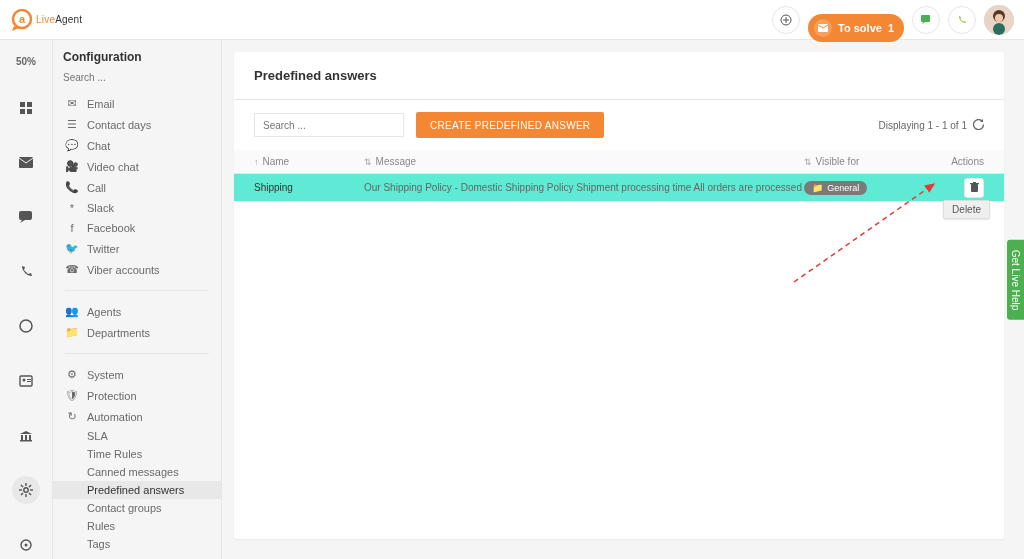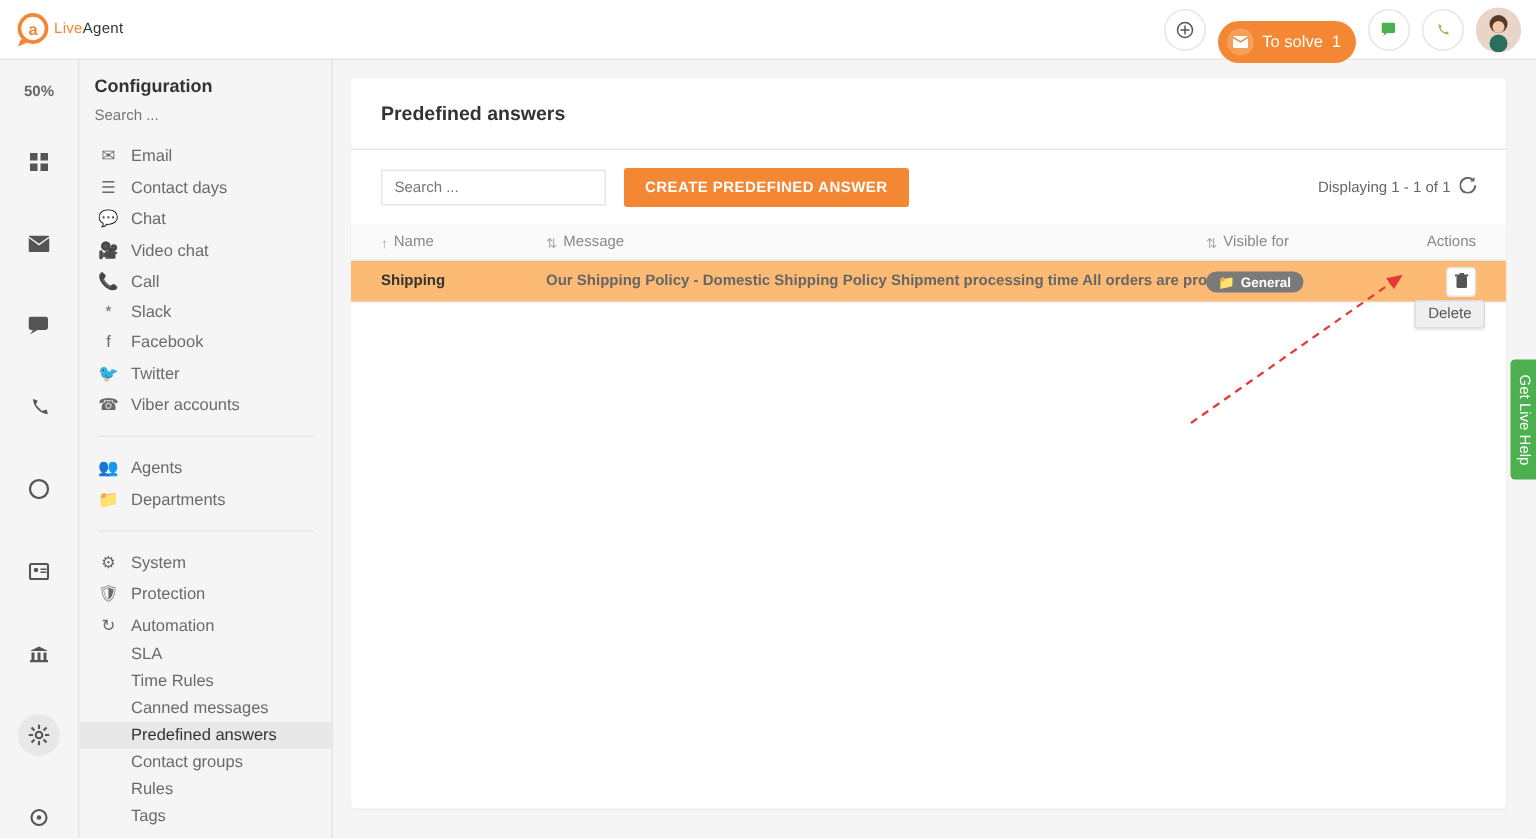--- a/index.html
+++ b/index.html
@@ -43,21 +43,21 @@
   .top-actions { display:flex; align-items:center; gap:8px; }
   .circ-btn {
     width:28px; height:28px; border-radius:50%;
     border:1px solid var(--border); background:#fff;
     display:flex; align-items:center; justify-content:center;
     color:#555;
   }
   .to-solve {
     background: var(--orange); color:#fff; border:none;
     border-radius:14px; height:28px; padding:0 10px 0 6px;
-    display:flex; align-items:center; gap:6px; font-size:11px; font-weight:400;margin-top:16px;
+    display:flex; align-items:center; gap:6px; font-size:11px; font-weight:700;margin-top:16px;
   }
   .to-solve .ico { width:18px;height:18px;border-radius:50%;background:#fff3; display:flex;align-items:center;justify-content:center;}
   .avatar { width:30px;height:30px;border-radius:50%; background:#ddd; overflow:hidden;}
   .avatar svg{width:100%;height:100%;}
 
   
   .leftrail {
     position:absolute; top:40px; left:0; bottom:0; width:var(--sidebar-w);
     background:var(--bg); display:flex; flex-direction:column; align-items:center;
     padding-top:16px; gap:22px; color:#555;justify-content:space-between;
@@ -106,40 +106,40 @@
     font-weight:600; font-size:13px;
   }
   .toolbar { padding:12px 20px; display:flex; align-items:center; gap:12px;}
   .search-box { width:150px; }
   .search-box input{
     width:100%; height:24px; border:1px solid var(--border);
     font-size:10px; padding:0 8px; outline:none; color:#666;
   }
   .btn-orange {
     background:var(--orange); color:#fff; border:none; height:26px;
-    padding:0 14px; font-size:10px; font-weight:700; letter-spacing:.3px;
+    padding:0 14px; font-size:10px; font-weight:400; letter-spacing:.3px;
     border-radius:2px; cursor:pointer;
   }
   .toolbar .flex{flex:1;}
   .paging { font-size:10px; color:#666; display:flex;align-items:center;gap:6px;}
 
   .table-head {
     display:flex; padding:0 20px; height:24px; align-items:center;
     font-size:10px; color:#888; border-bottom:1px solid var(--border);
     background:#fafafa;
   }
   .col-name{ width:110px; display:flex;align-items:center;gap:4px;}
   .col-msg { flex:1; display:flex;align-items:center;gap:4px;}
   .col-vis { width:120px; display:flex;align-items:center;gap:4px;}
   .col-act { width:60px; text-align:right;}
   .sort-ico{font-size:9px;color:#aaa;}
 
   .row {
     display:flex; align-items:center; padding:0 20px; height:28px;
-    font-size:10px; border-bottom:1px solid #f0f0f0; background:#fdba74;font-weight:bold;
+    font-size:10px; border-bottom:1px solid #f0f0f0; background:#5eead4;
   }
   .row .col-msg{ color:#666; white-space:nowrap; overflow:hidden; text-overflow:ellipsis;}
   .badge {
     background:#7a7a7a; color:#fff; border-radius:10px; padding:2px 8px;
     font-size:9px; display:inline-flex;align-items:center;gap:4px;
   }
   .del-icon {
     width:20px;height:20px;border:1px solid var(--border);border-radius:3px;
     display:flex;align-items:center;justify-content:center;margin-left:auto;
     color:#555; cursor:pointer; background:#fff;

